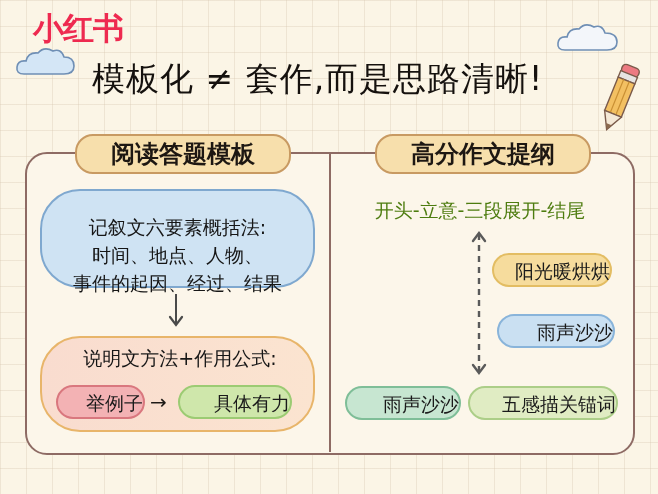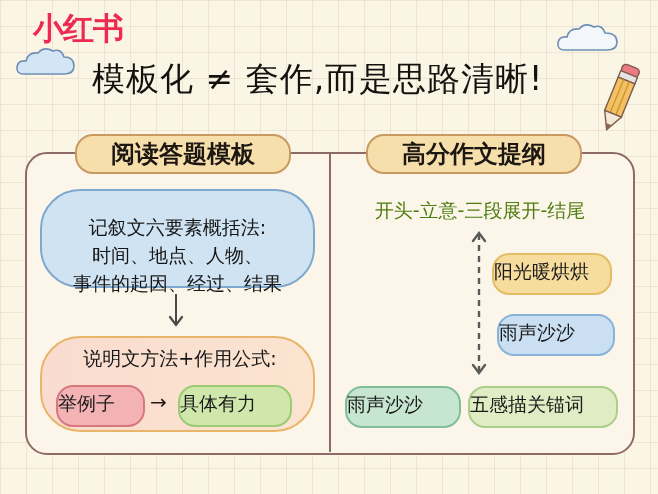--- a/index.html
+++ b/index.html
@@ -63,21 +63,21 @@
       border-radius: 18px;
       border: 2px solid #c89a62;
       background: #f7dfac;
       font-size: 24px;
       font-weight: bold;
       color: #1d1712;
       text-align: center;
       white-space: nowrap;
     }
     .tag-left { left: 75px; top: 134px; width: 180px; }
-    .tag-right { left: 366px; top: 134px; width: 180px; }
+    .tag-right { left: 375px; top: 134px; width: 180px; }
 
     .bubble-blue {
       left: 40px; top: 189px;
       width: 275px; height: 99px;
       border: 2px solid #7fa8cf;
       border-radius: 40px;
       background: #cfe3f3;
       text-align: center;
       font-size: 19px;
       line-height: 28px;
@@ -100,25 +100,25 @@
     .orange-title {
       left: 60px; top: 344px;
       width: 240px;
       font-size: 19px;
       line-height: 28px;
       text-align: center;
       color: #161616;
     }
     .pill {
       position: absolute;
-      height: 42px;
+      height: 34px;
       line-height: 32px;
       border-radius: 17px;
       box-sizing: border-box;
-      text-align: left;
+      text-align: right;
       font-size: 19px;
       color: #1a1a1a;
       white-space: nowrap;
     }
     .pill-red { left: 56px; top: 385px; width: 89px; background: #f3b2b4; border: 2px solid #d9777e; }
     .arrow-right { left: 150px; top: 386px; font-size: 20px; line-height: 32px; }
     .pill-green { left: 178px; top: 385px; width: 114px; background: #cfe7ab; border: 2px solid #9ccb73; }
 
     .outline-text {
       left: 340px; top: 196px;

